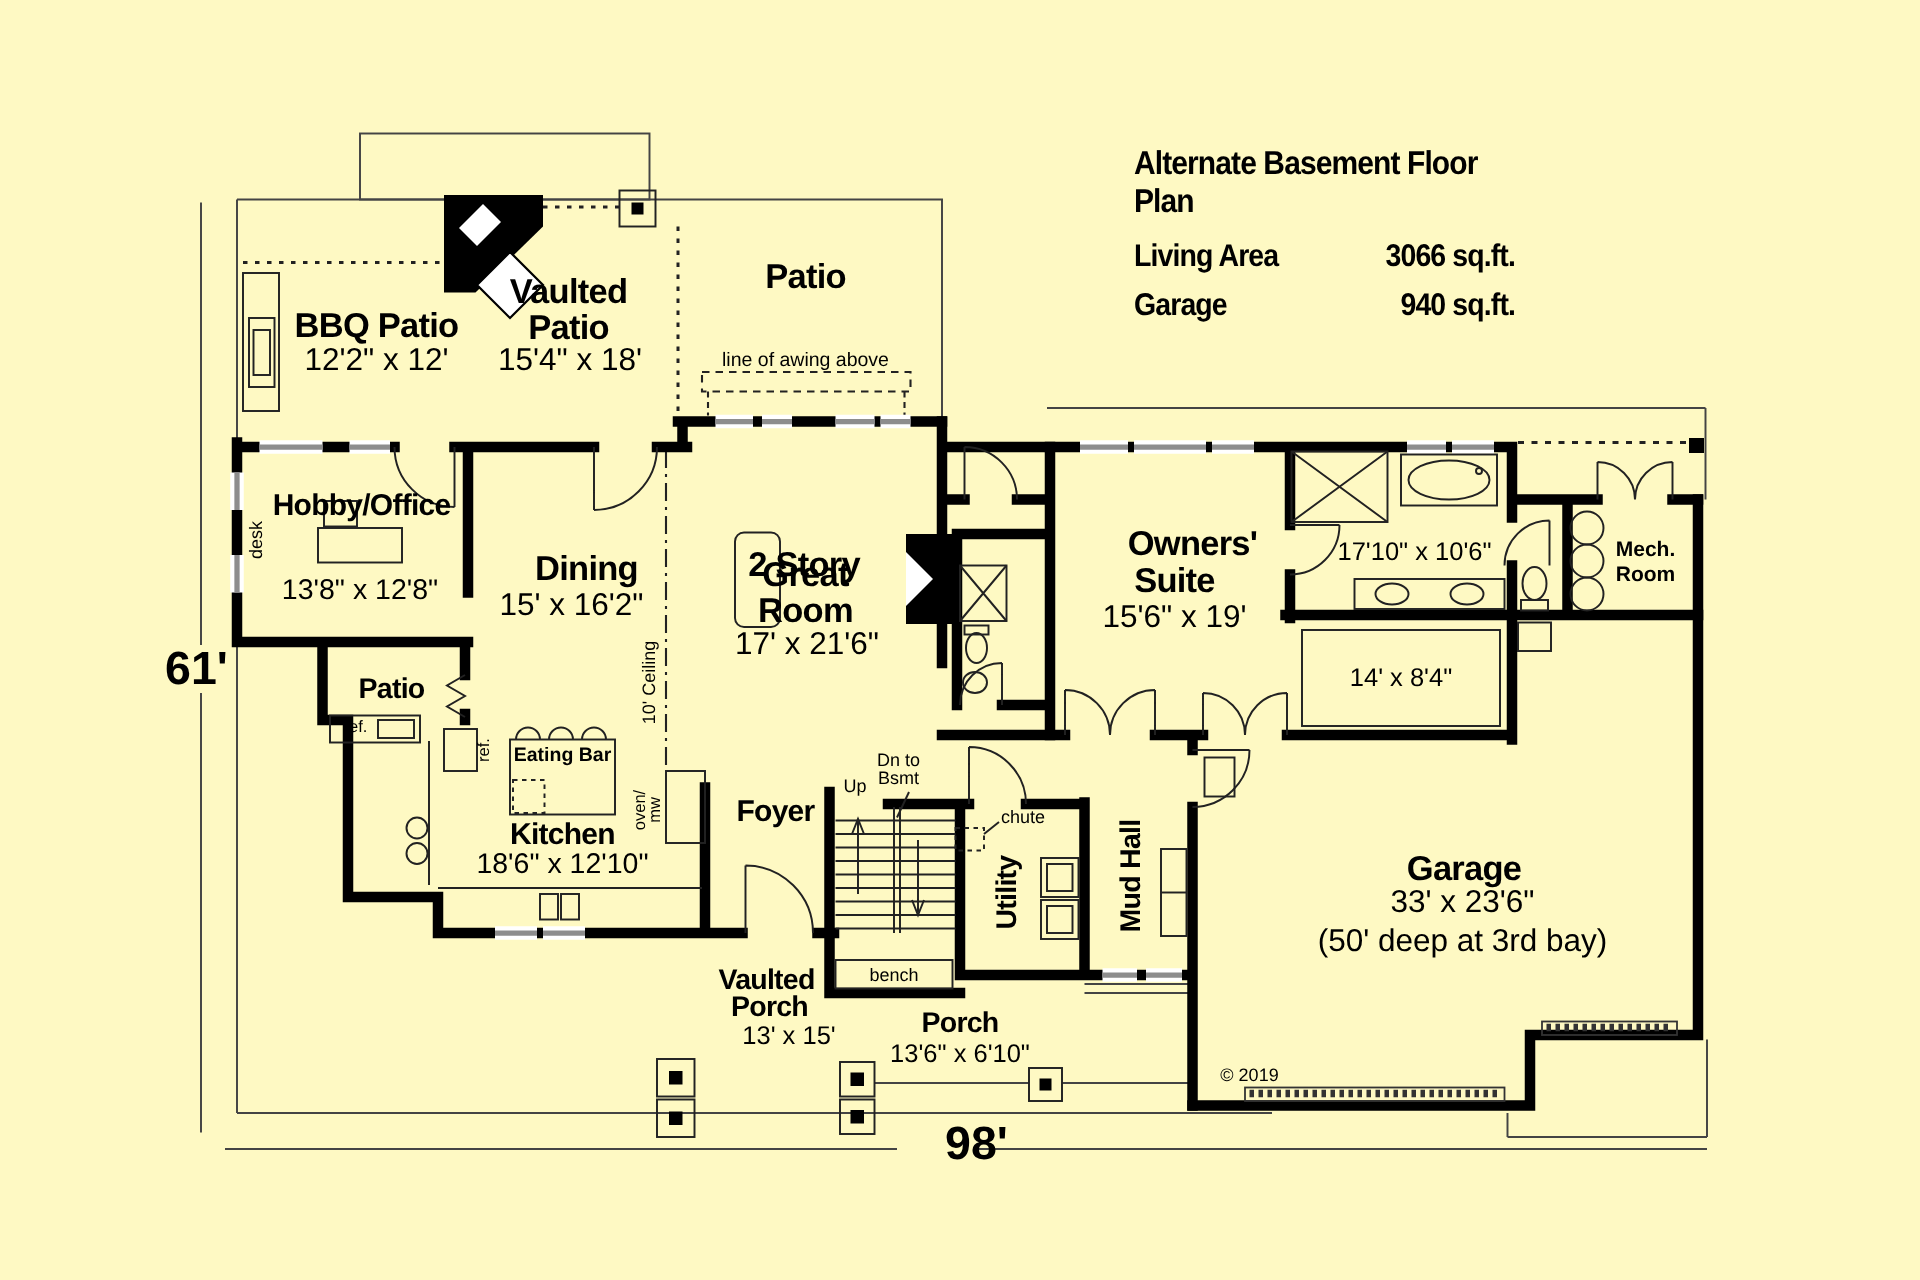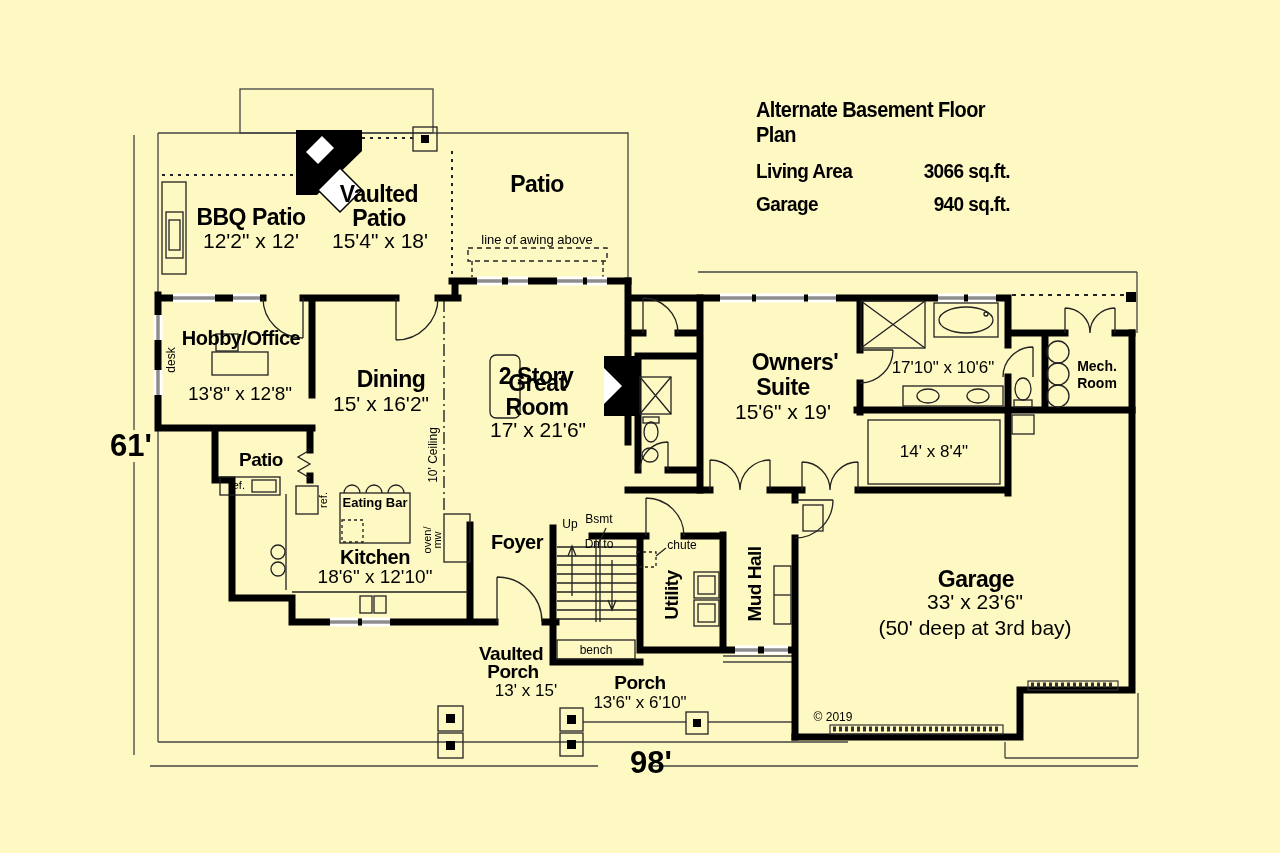--- a/index.html
+++ b/index.html
@@ -262,21 +262,21 @@
 
   <div class="lbl b13" style="left:375px;top:503px;">Eating Bar</div>
   <div class="lbl b20" style="left:375px;top:557px;">Kitchen</div>
   <div class="lbl r19" style="left:375px;top:577px;">18'6" x 12'10"</div>
   <div class="lbl r11 vert" style="left:324px;top:500px;">ref.</div>
   <div class="lbl r11 vert" style="left:428px;top:540px;">oven/</div>
   <div class="lbl r11 vert" style="left:438px;top:540px;">mw</div>
 
   <div class="lbl b20" style="left:517px;top:542px;">Foyer</div>
   <div class="lbl r12" style="left:570px;top:524px;">Up</div>
-  <div class="lbl r12" style="left:599px;top:507px;margin-top:37px;">Dn to</div>
+  <div class="lbl r12" style="left:599px;top:507px;">Dn to</div>
   <div class="lbl r12" style="left:599px;top:519px;">Bsmt</div>
   <div class="lbl r12" style="left:596px;top:650px;">bench</div>
   <div class="lbl r12" style="left:682px;top:545px;">chute</div>
 
   <div class="lbl b19 vert" style="left:672px;top:595px;">Utility</div>
   <div class="lbl b19 vert" style="left:755px;top:584px;">Mud Hall</div>
 
   <div class="lbl b23" style="left:783px;top:362px;margin-left:12px;">Owners'</div>
   <div class="lbl b23" style="left:783px;top:387px;">Suite</div>
   <div class="lbl r21" style="left: 783px;top:412px;">15'6" x 19'</div>

